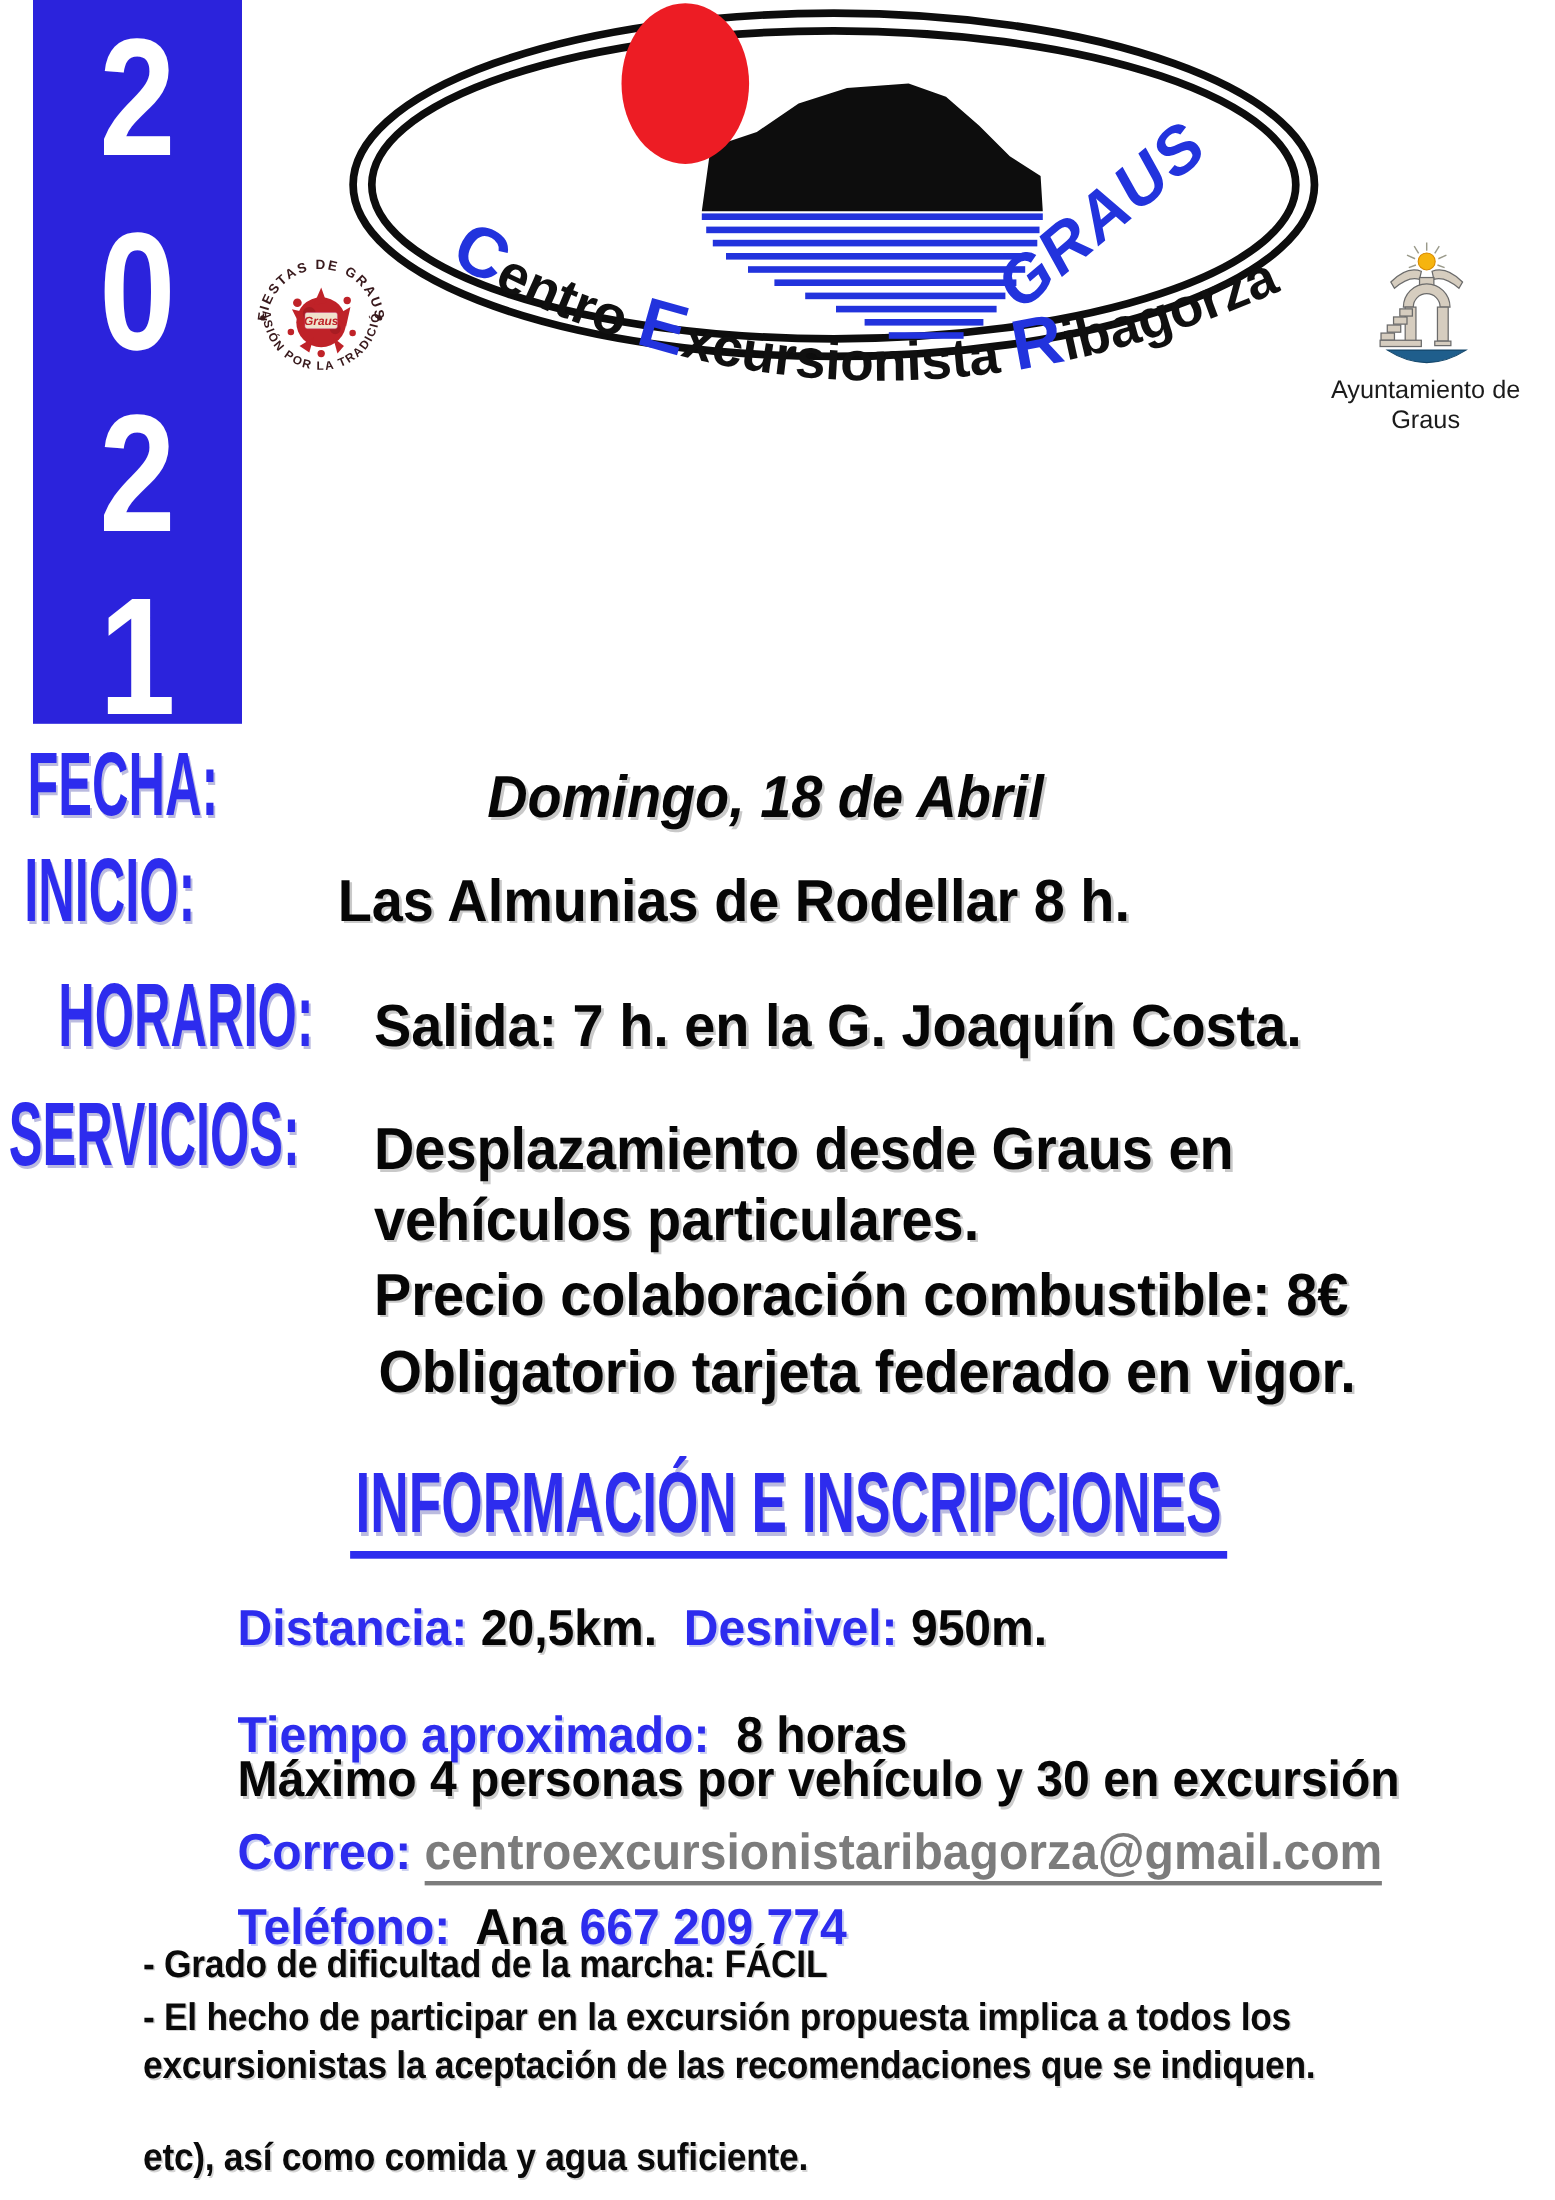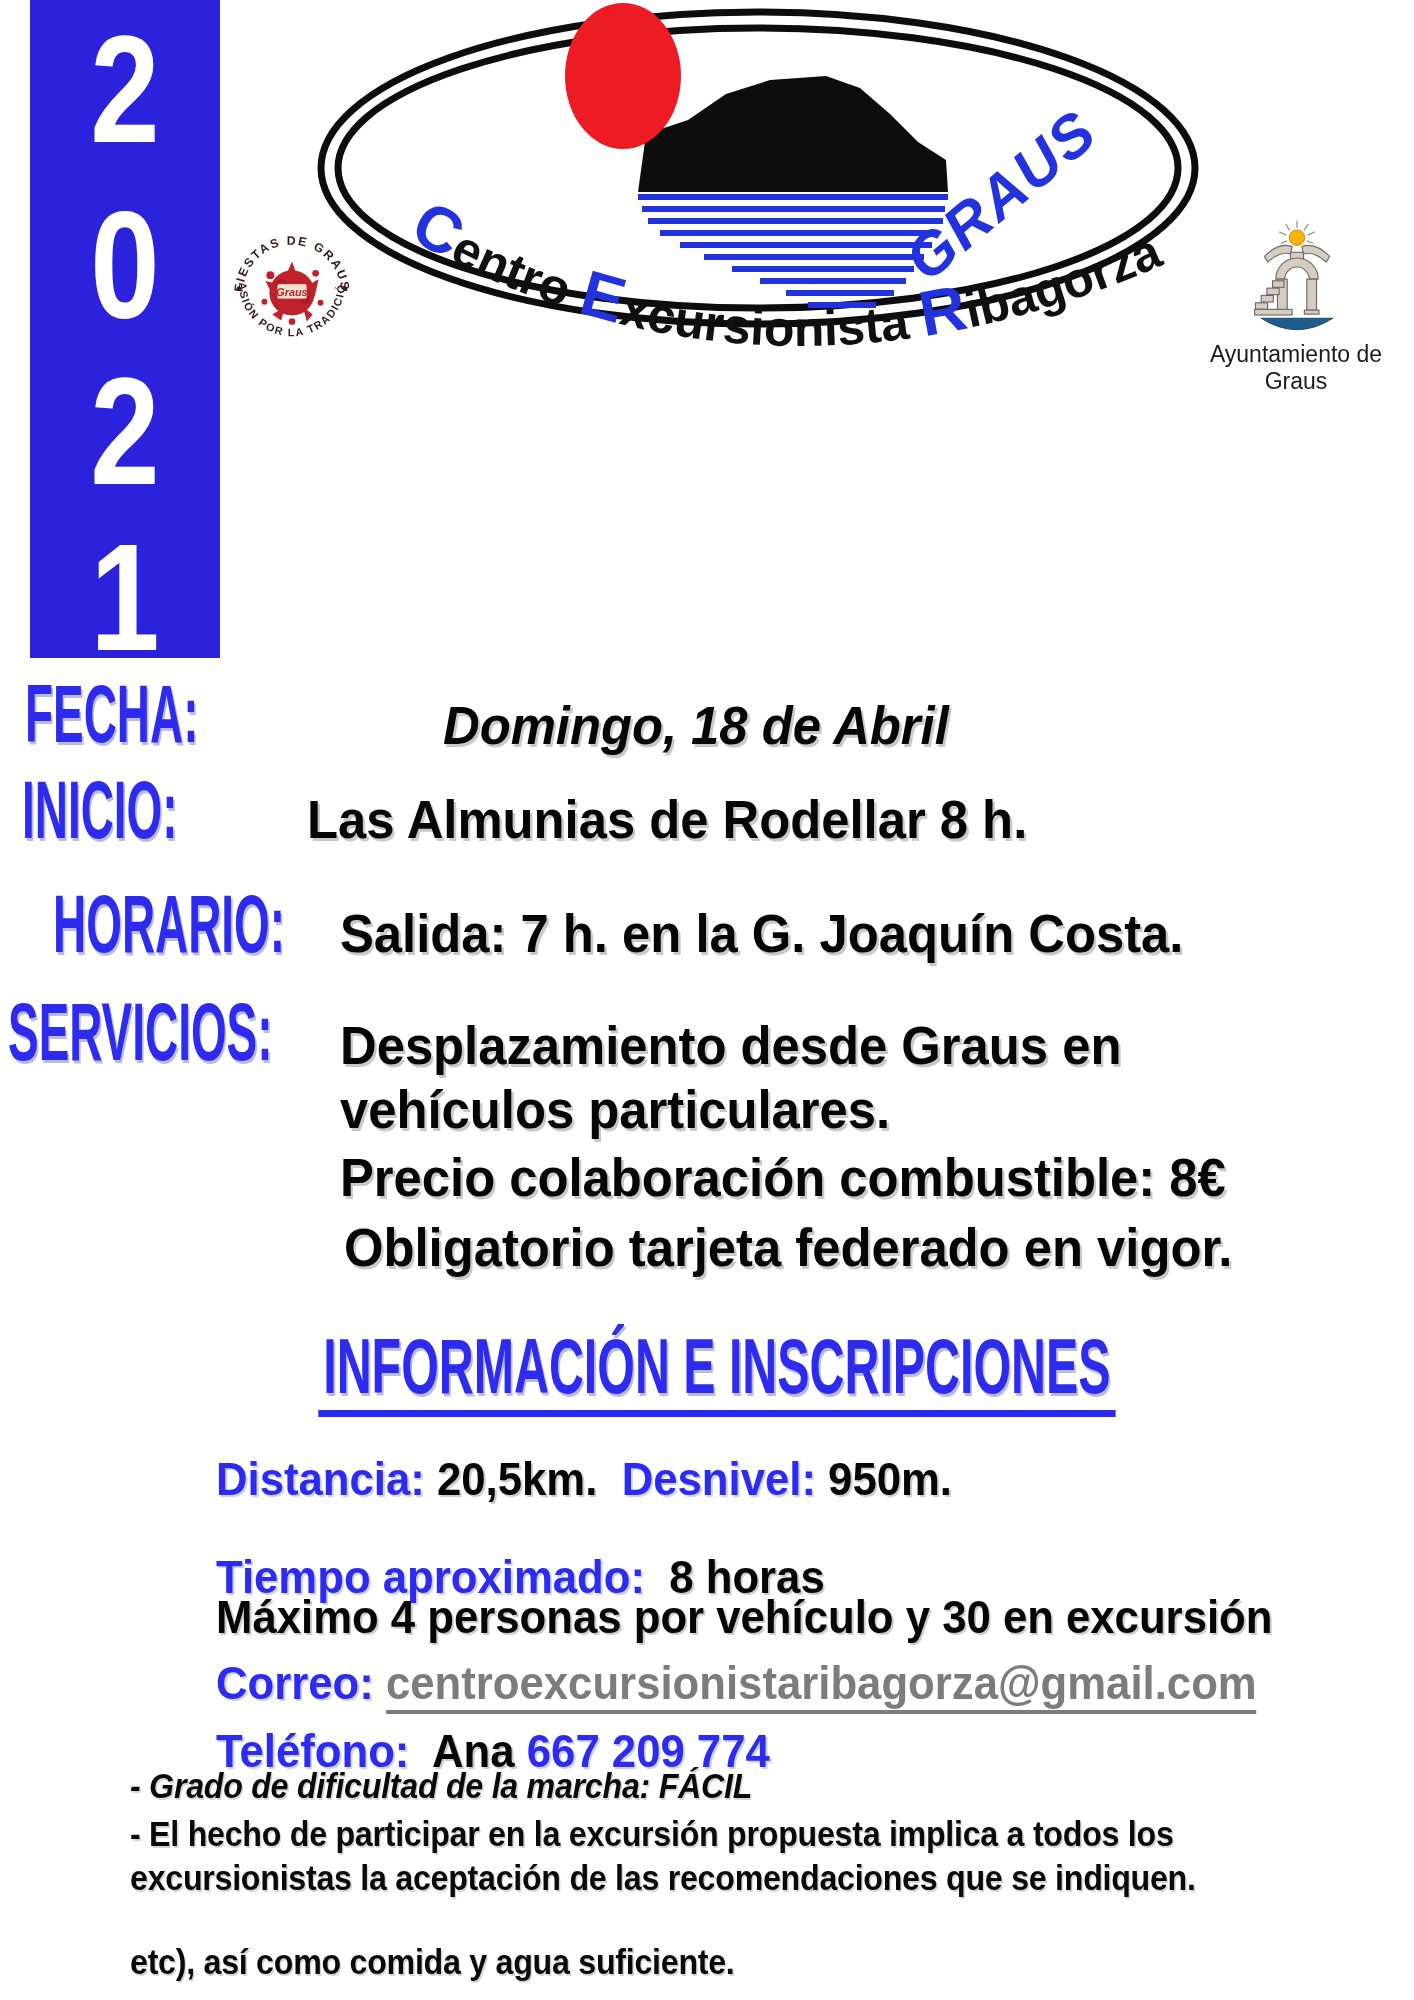--- a/index.html
+++ b/index.html
@@ -245,21 +245,21 @@
     <span class="info-line"><span class="ib">Correo:</span>
     <a href="#" class="email">centroexcursionistaribagorza@gmail.com</a></span>
   </div>
 
   <div class="abs" style="left:216px;top:1724px;">
     <span class="info-line"><span class="ib">Teléfono:</span>&nbsp;
     <span class="ik">Ana</span>
     <span class="ib">667 209 774</span></span>
   </div>
 
-  <div class="abs" style="left:130px;top:1766px;font-style:italic;">
+  <div class="abs" style="left:130px;top:1766px;">
     <span class="footer-line">- Grado de dificultad de la marcha: FÁCIL</span>
   </div>
   <div class="abs" style="left:130px;top:1814px;">
     <span class="footer-line">- El hecho de participar en la excursión propuesta implica a todos los</span>
   </div>
   <div class="abs" style="left:130px;top:1858px;">
     <span class="footer-line">excursionistas la aceptación de las recomendaciones que se indiquen.</span>
   </div>
   <div class="abs" style="left:130px;top:1942px;">
     <span class="footer-line">etc), así como comida y agua suficiente.</span>

